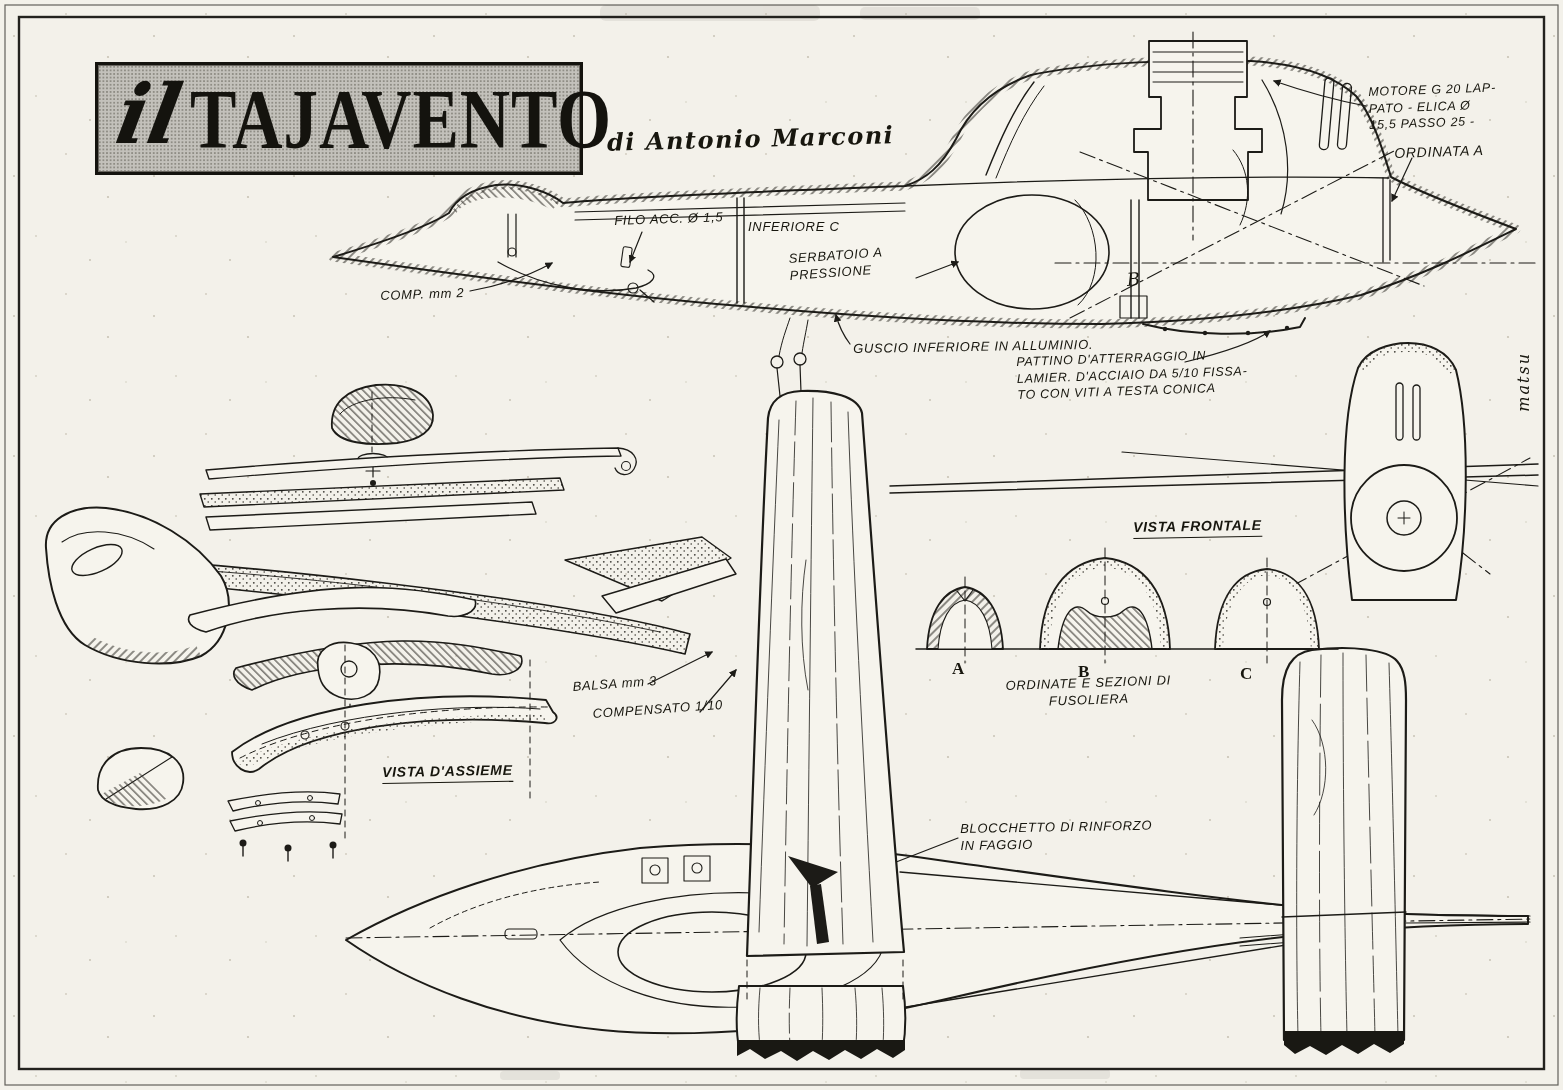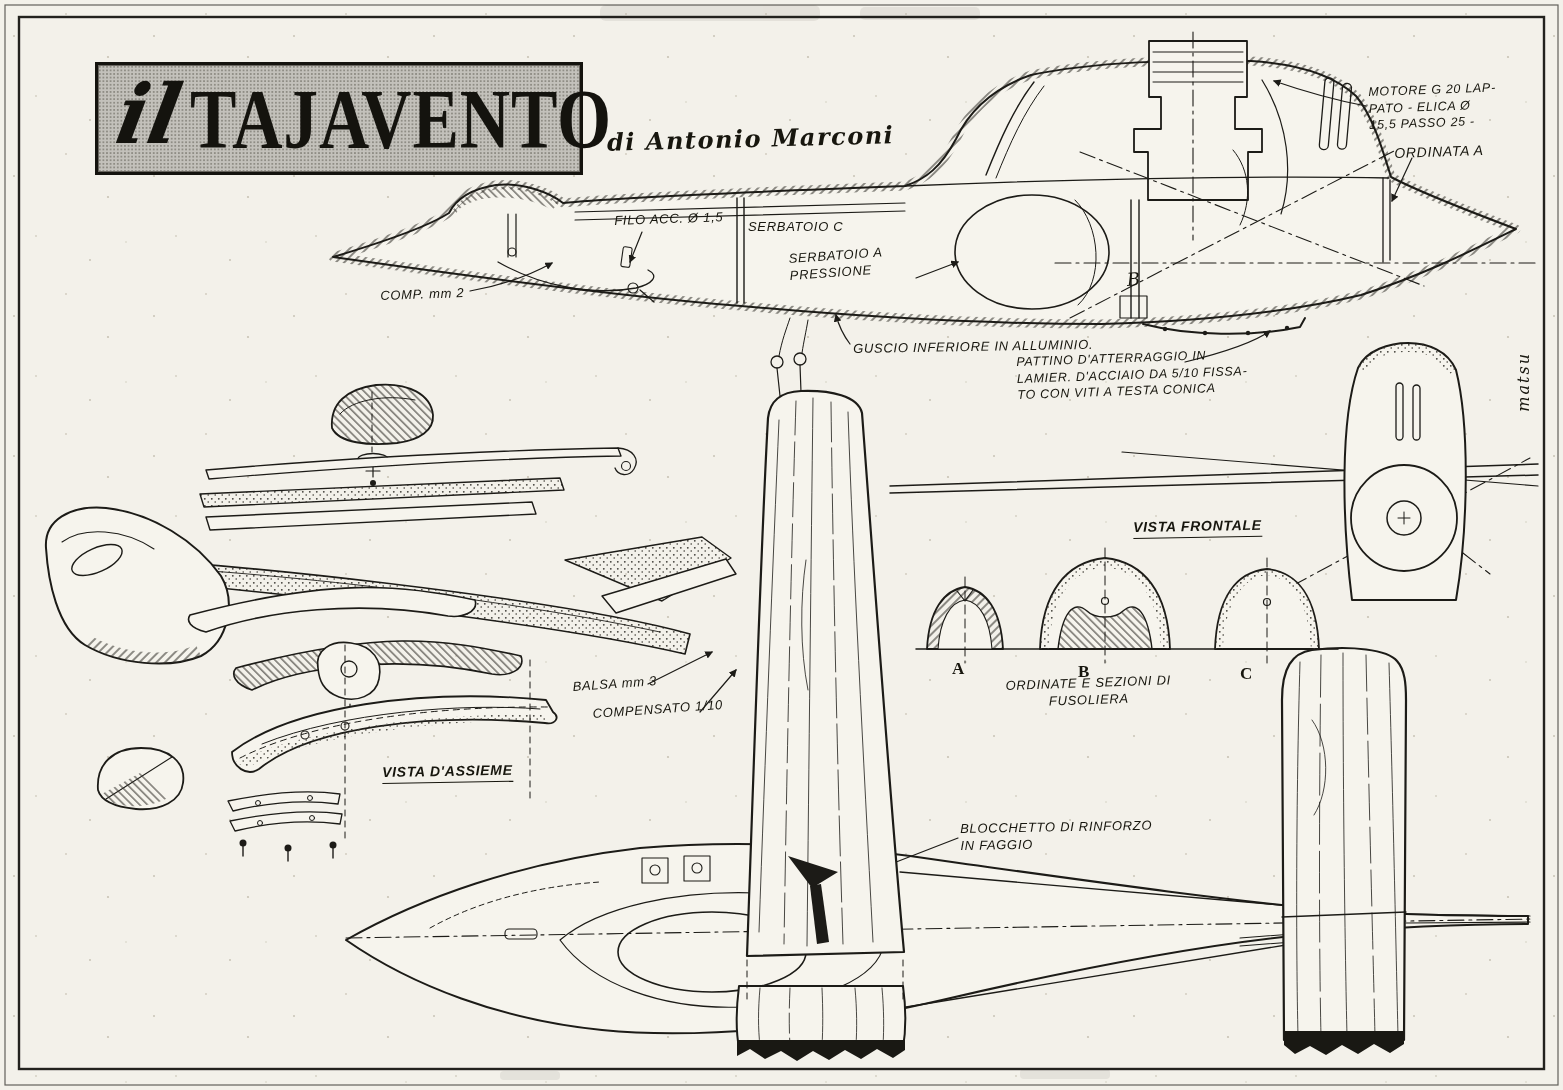--- a/index.html
+++ b/index.html
@@ -316,21 +316,21 @@
   <span class="t-prefix">il</span>
   <span class="t-main">TAJAVENTO</span>
 </div>
 <div class="byline">di Antonio Marconi</div>
 
 <div class="lbl small" style="left:1368px;top:84px;transform:rotate(-2deg)">MOTORE G 20 LAP-
 PATO - ELICA Ø
 15,5 PASSO 25 -</div>
 <div class="lbl" style="left:1394px;top:144px;transform:rotate(-2deg);font-size:14px">ORDINATA A</div>
 <div class="lbl" style="left:614px;top:212px;transform:rotate(-2deg)">FILO ACC. Ø 1,5</div>
-<div class="lbl" style="left:748px;top:218px">SERBATOIO C</div>
+<div class="lbl" style="left:748px;top:218px">INFERIORE C</div>
 <div class="lbl" style="left:788px;top:250px;transform:rotate(-4deg)">SERBATOIO A
 PRESSIONE</div>
 <div class="lbl scriptletter" style="left:1126px;top:268px;transform:rotate(-4deg)">B</div>
 <div class="lbl" style="left:380px;top:287px;transform:rotate(-2deg)">COMP. mm 2</div>
 <div class="lbl" style="left:853px;top:340px;transform:rotate(-1deg)">GUSCIO INFERIORE IN ALLUMINIO.</div>
 <div class="lbl small" style="left:1016px;top:354px;transform:rotate(-2deg)">PATTINO D'ATTERRAGGIO IN
 LAMIER. D'ACCIAIO DA 5/10 FISSA-
 TO CON VITI A TESTA CONICA</div>
 
 <div class="lbl viewtitle" style="left:1133px;top:518px;transform:rotate(-1deg)">VISTA FRONTALE</div>

